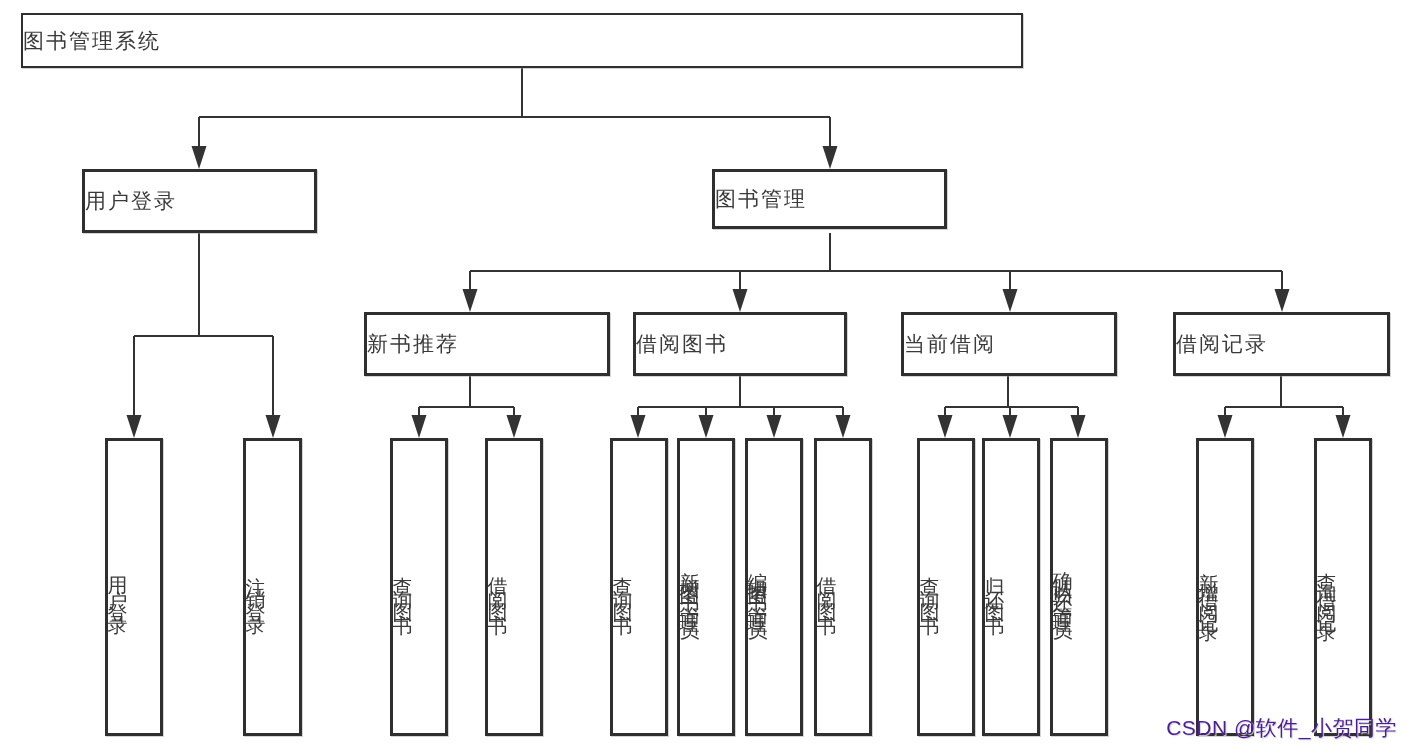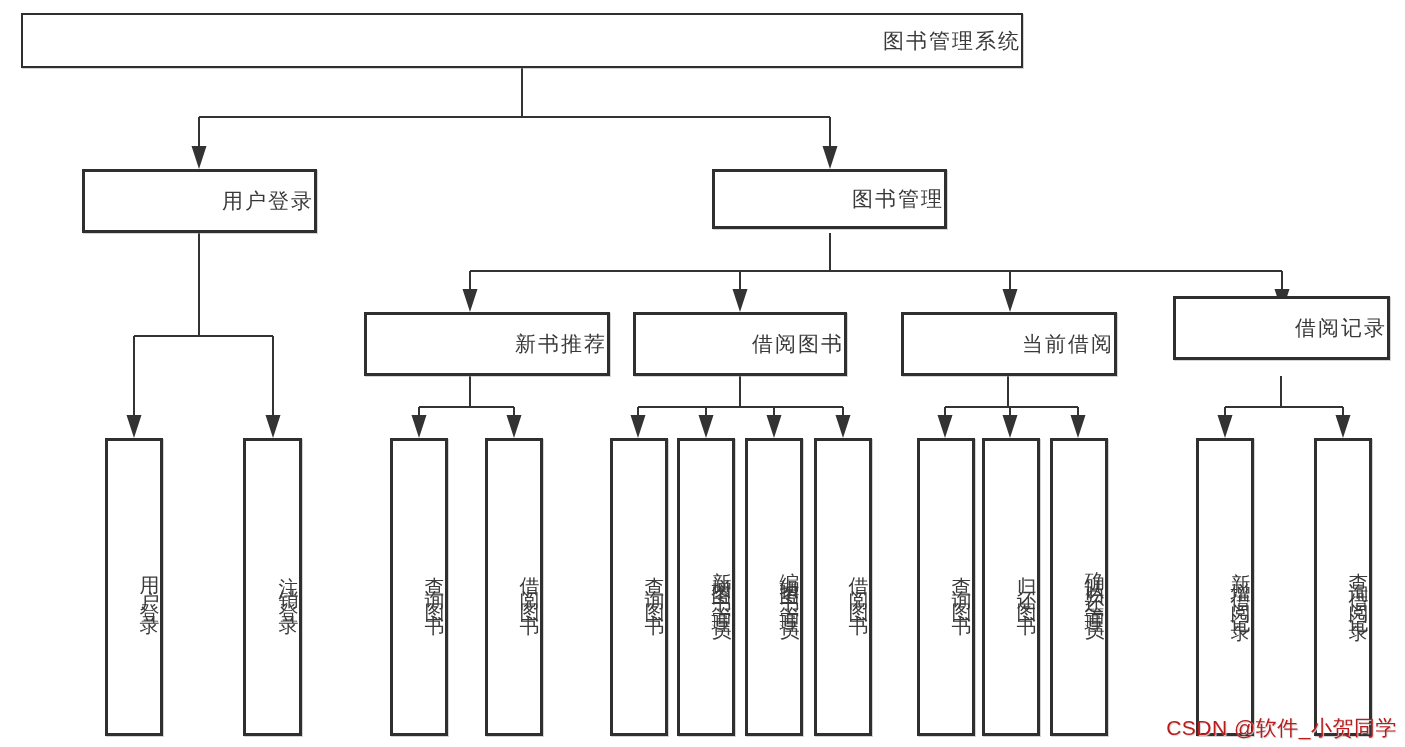--- a/index.html
+++ b/index.html
@@ -16,43 +16,42 @@
     left: 0; top: 0;
     width: 1405px; height: 747px;
   }
   .node {
     position: absolute;
     box-sizing: border-box;
     background: #ffffff;
     border: 3px solid #2f2f2f;
     display: flex;
     align-items: center;
-    justify-content: flex-end;
+    justify-content: flex-start;
     color: #3a3a3a;
     font-size: 21px;
     letter-spacing: 2px;
     box-shadow: 1px 1px 0 rgba(160,160,160,0.45);
-    padding-left: 24px;
   }
   .node.root { border-width: 2px; }
   .node.leaf { font-size: 20px; }
   .vtext {
     writing-mode: vertical-rl;
     text-orientation: mixed;
     letter-spacing: 13px;
     line-height: 1;
   }
   .vtext.sp-mid  { letter-spacing: 10px; }
   .vtext.sp-long { letter-spacing: 7px; }
   .watermark {
     position: absolute;
     right: 8px;
     bottom: 5px;
     font-size: 21px;
-    color: #b91c1c;
+    color: #4c1d95;
     letter-spacing: 0.5px;
     text-shadow: 1px 1px 1px #d4d4d4;
     z-index: 5;
     white-space: nowrap;
   }
 </style>
 </head>
 <body>
 
 <div class="canvas">
@@ -90,21 +89,21 @@
 
   <div class="node" style="left:364px; top:312px; width:246px; height:64px">
     <span>新书推荐</span>
   </div>
   <div class="node" style="left:633px; top:312px; width:214px; height:64px">
     <span>借阅图书</span>
   </div>
   <div class="node" style="left:901px; top:312px; width:216px; height:64px">
     <span>当前借阅</span>
   </div>
-  <div class="node" style="left:1173px; top:296px; width:217px; height:64px">
+  <div class="node" style="left:1173px; top:312px; width:217px; height:64px">
     <span>借阅记录</span>
   </div>
 
   <div class="node leaf" style="left:105px; top:438px; width:58px; height:298px">
     <span class="vtext">用户登录</span>
   </div>
   <div class="node leaf" style="left:243px; top:438px; width:59px; height:298px">
     <span class="vtext">注销登录</span>
   </div>
 

